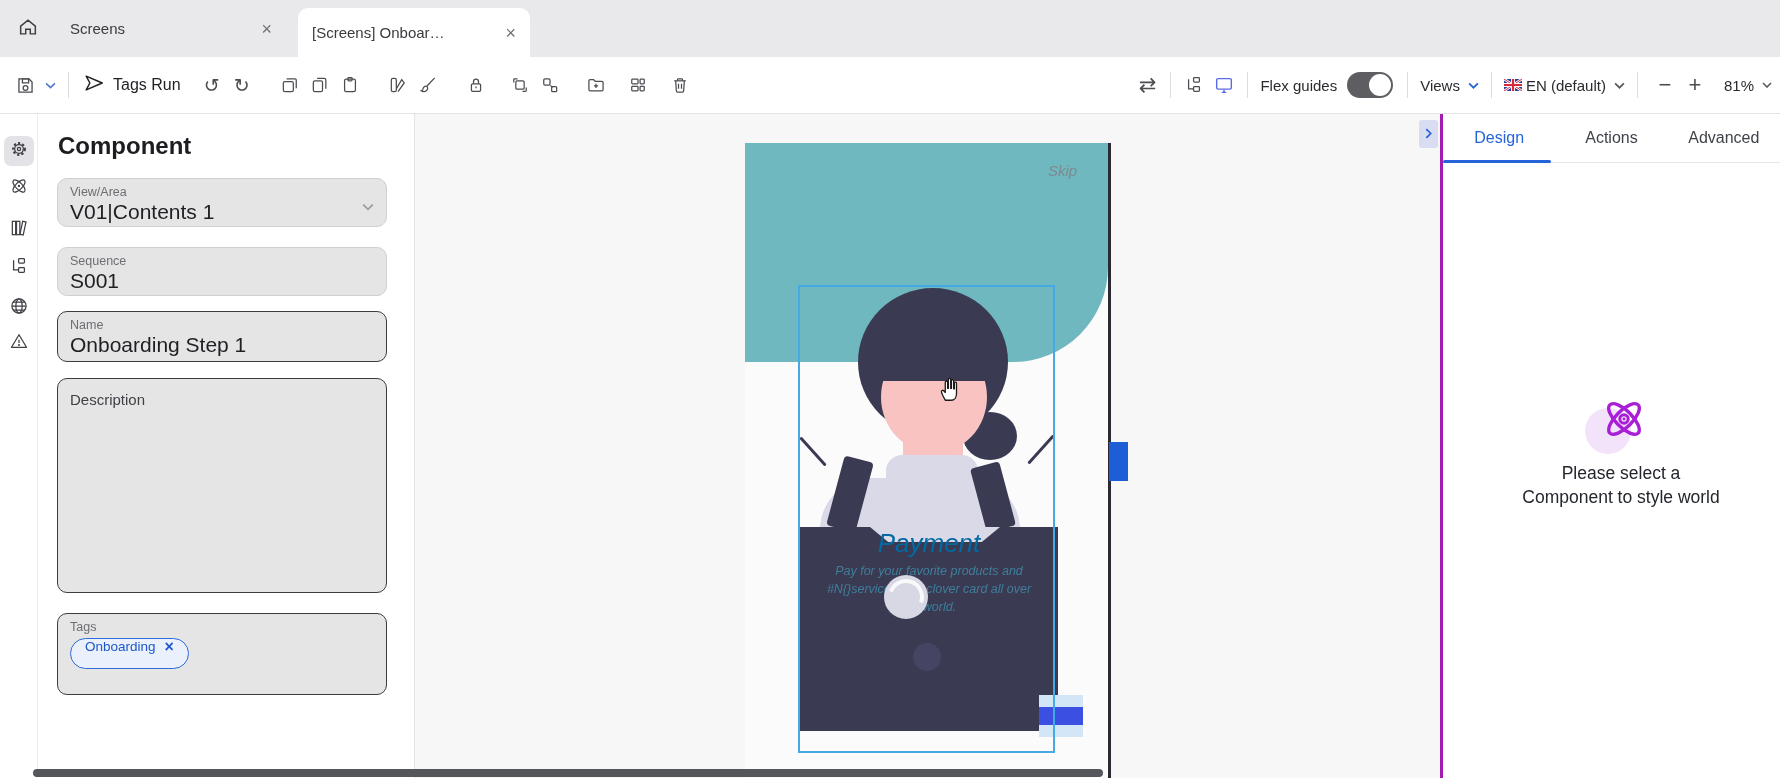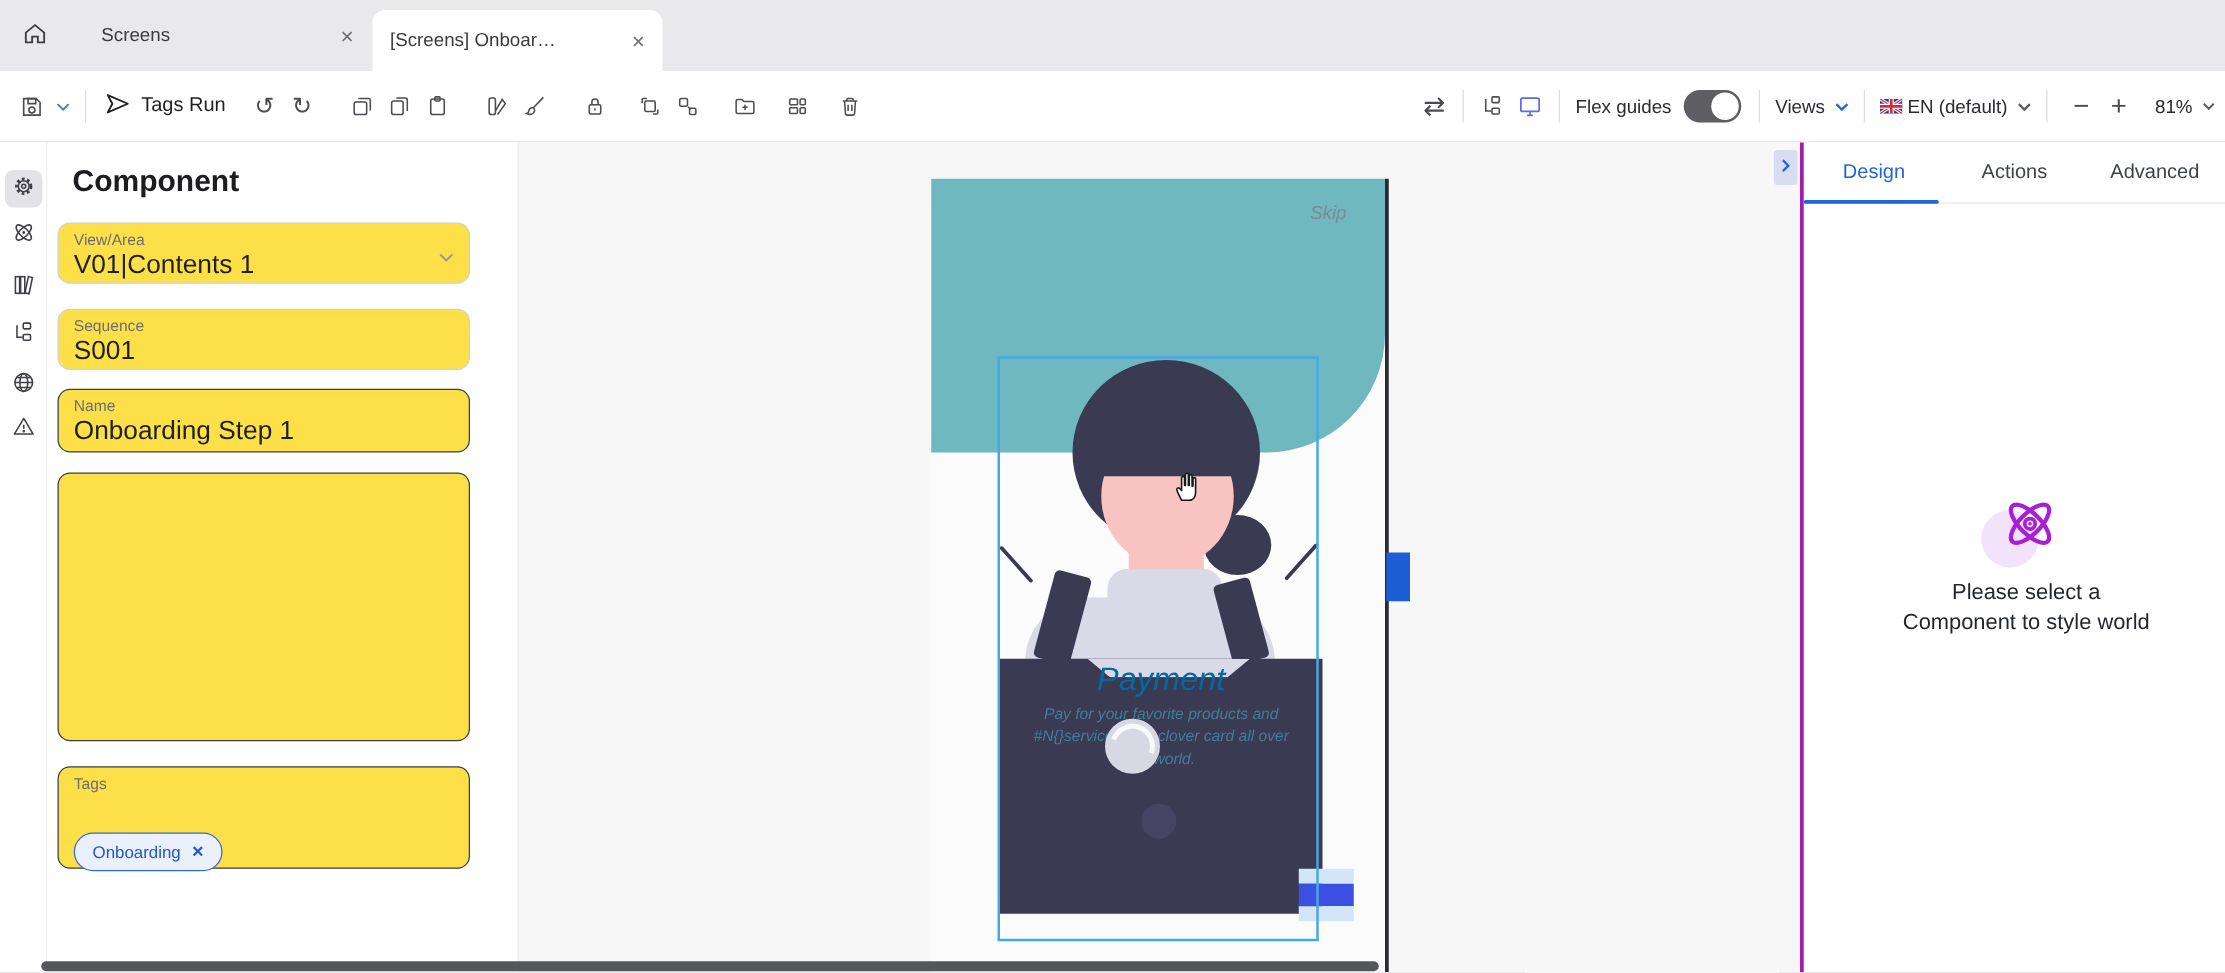--- a/index.html
+++ b/index.html
@@ -35,27 +35,27 @@
   .chev.gray{color:#5a5a60;}
 
   
   .rail{position:absolute;left:0;top:114px;width:38px;height:664px;background:#fff;border-right:1px solid #ededef;}
   .rail-ic{position:absolute;left:4px;width:30px;height:30px;display:flex;align-items:center;justify-content:center;color:#3f3f46;border-radius:7px;}
   .rail-ic.active{background:#e3e3e7;}
 
   
   .settings{position:absolute;left:38px;top:114px;width:377px;height:664px;background:#fff;border-right:1px solid #e3e3e6;}
   .settings h1{margin:0;position:absolute;left:20px;top:18px;font-size:24px;font-weight:bold;color:#1c1c21;}
-  .field{position:absolute;left:8px;width:330px;border:1px solid #cfcfd4;border-radius:10px;background:#fde047;padding:6px 12px 0 12px;}
+  .field{position:absolute;left:19px;width:330px;border:1px solid #cfcfd4;border-radius:10px;background:#e5e5e5;padding:6px 12px 0 12px;}
   .field.dark{border:1.5px solid #3c3c42;}
   .field .flab{font-size:12.5px;color:#6d6d74;display:block;}
   .field input{border:none;outline:none;background:transparent;font-family:"Liberation Sans",sans-serif;font-size:21px;color:#1f1f24;width:280px;padding:1px 0 0 0;}
   .field textarea{border:none;outline:none;background:transparent;resize:none;width:300px;height:168px;font-family:"Liberation Sans",sans-serif;font-size:15px;}
   .fchev{position:absolute;right:12px;top:18px;color:#9a9aa0;}
-  .chip{position:absolute;left:12px;top:24px;height:31px;display:inline-flex;align-items:center;gap:9px;padding:0 14px;border:1.5px solid #2f6bd9;border-radius:16px;background:#eaf1fd;margin-top:28px;}
+  .chip{position:absolute;left:12px;top:24px;height:31px;display:inline-flex;gap:9px;padding:0 14px;border:1.5px solid #2f6bd9;border-radius:16px;background:#eaf1fd;}
   .chip .clab{font-size:13.5px;color:#1c57c9;}
   .chip .x{color:#2059c8;font-size:16px;font-weight:bold;line-height:1;}
 
   
   .canvas{position:absolute;left:415px;top:114px;width:1025px;height:664px;background:#f7f7f8;overflow:hidden;font-style:italic;}
   .shape{position:absolute;}
 
   
   .inspector{position:absolute;left:1440px;top:114px;width:340px;height:664px;background:#fff;border-left:3px solid #a21caf;overflow:hidden;}
   .itabs{position:absolute;left:0;top:0;width:100%;height:49px;border-bottom:1px solid #e6e6e9;display:flex;}
@@ -73,21 +73,21 @@
 <div class="page">
 
   <div class="tabbar">
     <div class="home-btn">
       <span>
         <svg width="22" height="22" viewBox="0 0 24 24" fill="none" stroke="currentColor" stroke-width="1.6">
             <path d="M4 11 L12 4.5 L20 11 V19.5 H14.5 V14.5 H9.5 V19.5 H4 Z"></path>
           </svg>
       </span>
     </div>
-    <div class="wtab" style="left:67px;width:230px;">
+    <div class="wtab" style="left:56px;width:230px;">
       <span class="lbl">Screens</span>
       <span class="x">×</span>
     </div>
     <div class="wtab active" style="left:298px;width:232px;">
       <span class="lbl">[Screens] Onboar…</span>
       <span class="x">×</span>
     </div>
   </div>
 
   <div class="toolbar">
@@ -362,20 +362,21 @@
       <span class="flab">Sequence</span>
       <input readonly="" value="S001" style="">
     </div>
 
     <div class="field dark" style="top:197px;height:51px;">
       <span class="flab">Name</span>
       <input value="Onboarding Step 1" style="">
     </div>
 
     <div class="field dark" style="top:264px;height:215px;">
+      <span class="flab" style="font-size:15px;color:#3f3f46;padding-top:6px;">Description</span>
       <textarea style=""></textarea>
     </div>
 
     <div class="field dark" style="top:499px;height:82px;">
       <span class="flab">Tags</span>
       <div class="chip">
         <span class="clab">Onboarding</span>
         <span class="x">×</span>
       </div>
     </div>

